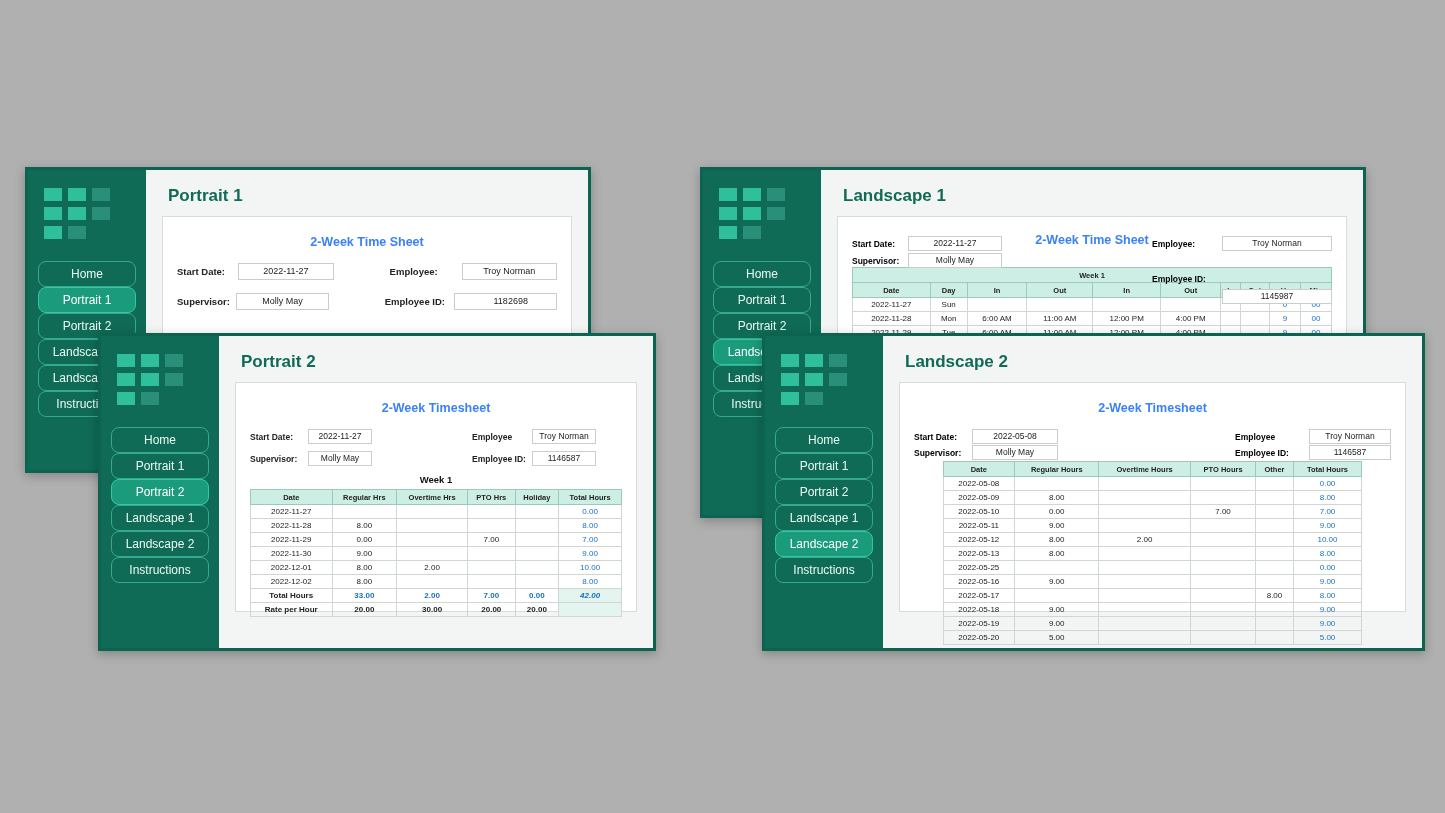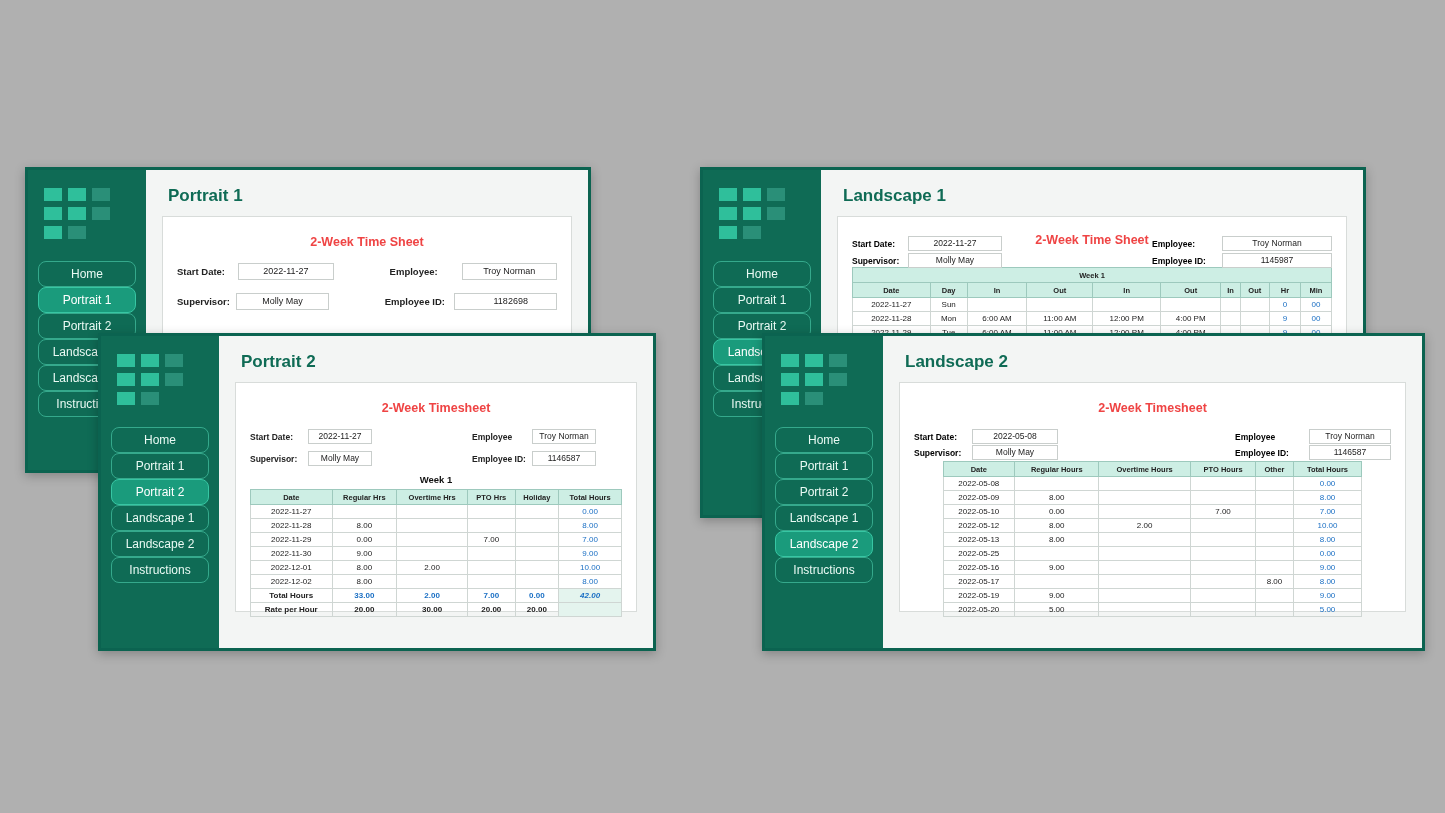--- a/index.html
+++ b/index.html
@@ -80,21 +80,21 @@
     background: #ffffff;
     border: 1px solid #d8dcda;
     margin: 0 16px;
     padding: 12px 14px 14px 14px;
     box-sizing: border-box;
   }
   .sheet-title {
     text-align: center;
     font-size: 12.5px;
     font-weight: bold;
-    color: #ef4444;
+    color: #3b82f6;
     margin: 6px 0 14px 0;
   }
   .hdr-row {
     display: flex;
     font-size: 8.5px;
     color: #222;
     margin-bottom: 7px;
     align-items: center;
   }
   .hdr-label { font-weight: bold; }
@@ -227,21 +227,21 @@
         <div style="position:absolute;left:0;top:20px;display:flex;align-items:center;">
           <span class="hdr-label" style="width:56px;font-size:8.5px;">Supervisor:</span>
           <span class="field" style="width:92px;">Molly May</span>
         </div>
         <div style="position:absolute;right:0;top:3px;display:flex;align-items:center;">
           <span class="hdr-label" style="width:70px;font-size:8.5px;">Employee:</span>
           <span class="field" style="width:108px;">Troy Norman</span>
         </div>
         <div style="position:absolute;right:0;top:20px;display:flex;align-items:center;">
           <span class="hdr-label" style="width:70px;font-size:8.5px;">Employee ID:</span>
-          <span class="field" style="width:108px;">1145987</span>
+          <span class="field" style="width:108px;margin-top:36px;">1145987</span>
         </div>
       </div>
       <table class="grid">
         <tbody>
             <tr>
           <th colspan="10">Week 1</th>
         </tr>
         <tr>
           <th>Date</th>
           <th>Day</th>
@@ -484,20 +484,28 @@
         </tr>
         <tr>
           <td>2022-05-10</td>
           <td class="num">0.00</td>
           <td class="num"></td>
           <td class="num">7.00</td>
           <td class="num"></td>
           <td class="blue">7.00</td>
         </tr>
         <tr>
+          <td>2022-05-11</td>
+          <td class="num">9.00</td>
+          <td class="num"></td>
+          <td class="num"></td>
+          <td class="num"></td>
+          <td class="blue">9.00</td>
+        </tr>
+        <tr>
           <td>2022-05-12</td>
           <td class="num">8.00</td>
           <td class="num">2.00</td>
           <td class="num"></td>
           <td class="num"></td>
           <td class="blue">10.00</td>
         </tr>
         <tr>
           <td>2022-05-13</td>
           <td class="num">8.00</td>
@@ -524,20 +532,28 @@
         </tr>
         <tr>
           <td>2022-05-17</td>
           <td class="num"></td>
           <td class="num"></td>
           <td class="num"></td>
           <td class="num">8.00</td>
           <td class="blue">8.00</td>
         </tr>
         <tr>
+          <td>2022-05-18</td>
+          <td class="num">9.00</td>
+          <td class="num"></td>
+          <td class="num"></td>
+          <td class="num"></td>
+          <td class="blue">9.00</td>
+        </tr>
+        <tr>
           <td>2022-05-19</td>
           <td class="num">9.00</td>
           <td class="num"></td>
           <td class="num"></td>
           <td class="num"></td>
           <td class="blue">9.00</td>
         </tr>
         <tr>
           <td>2022-05-20</td>
           <td class="num">5.00</td>

